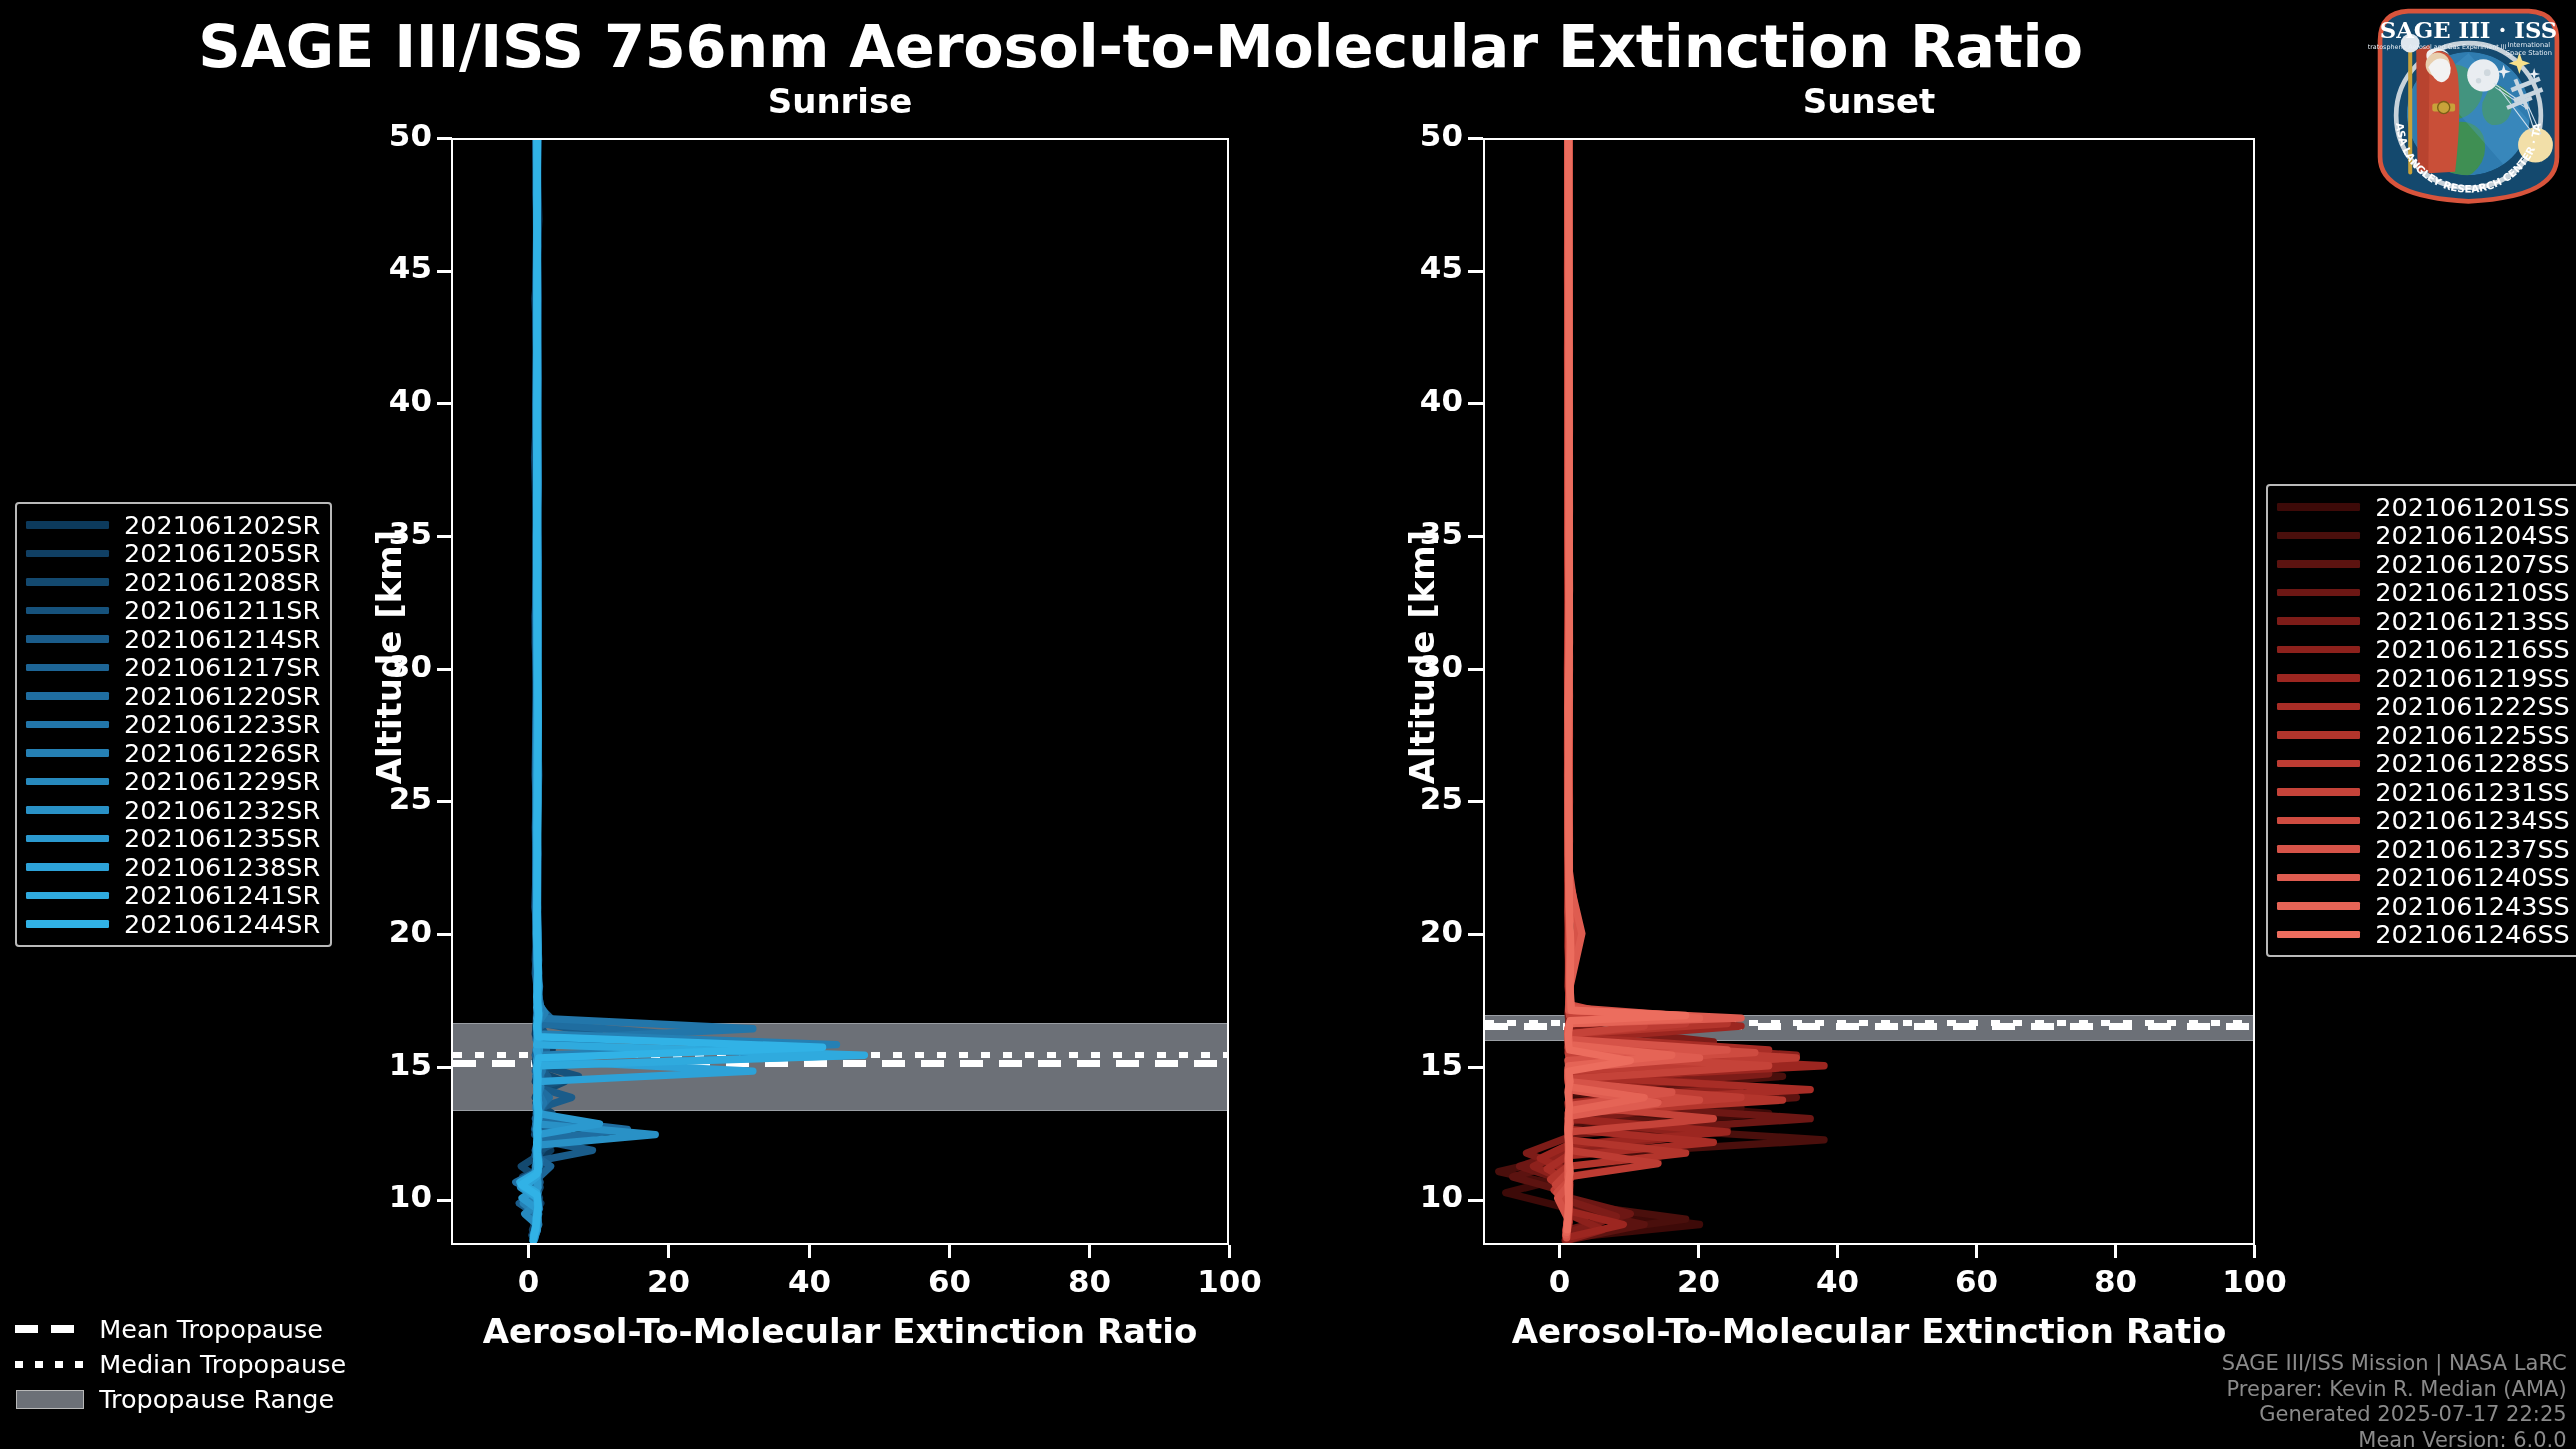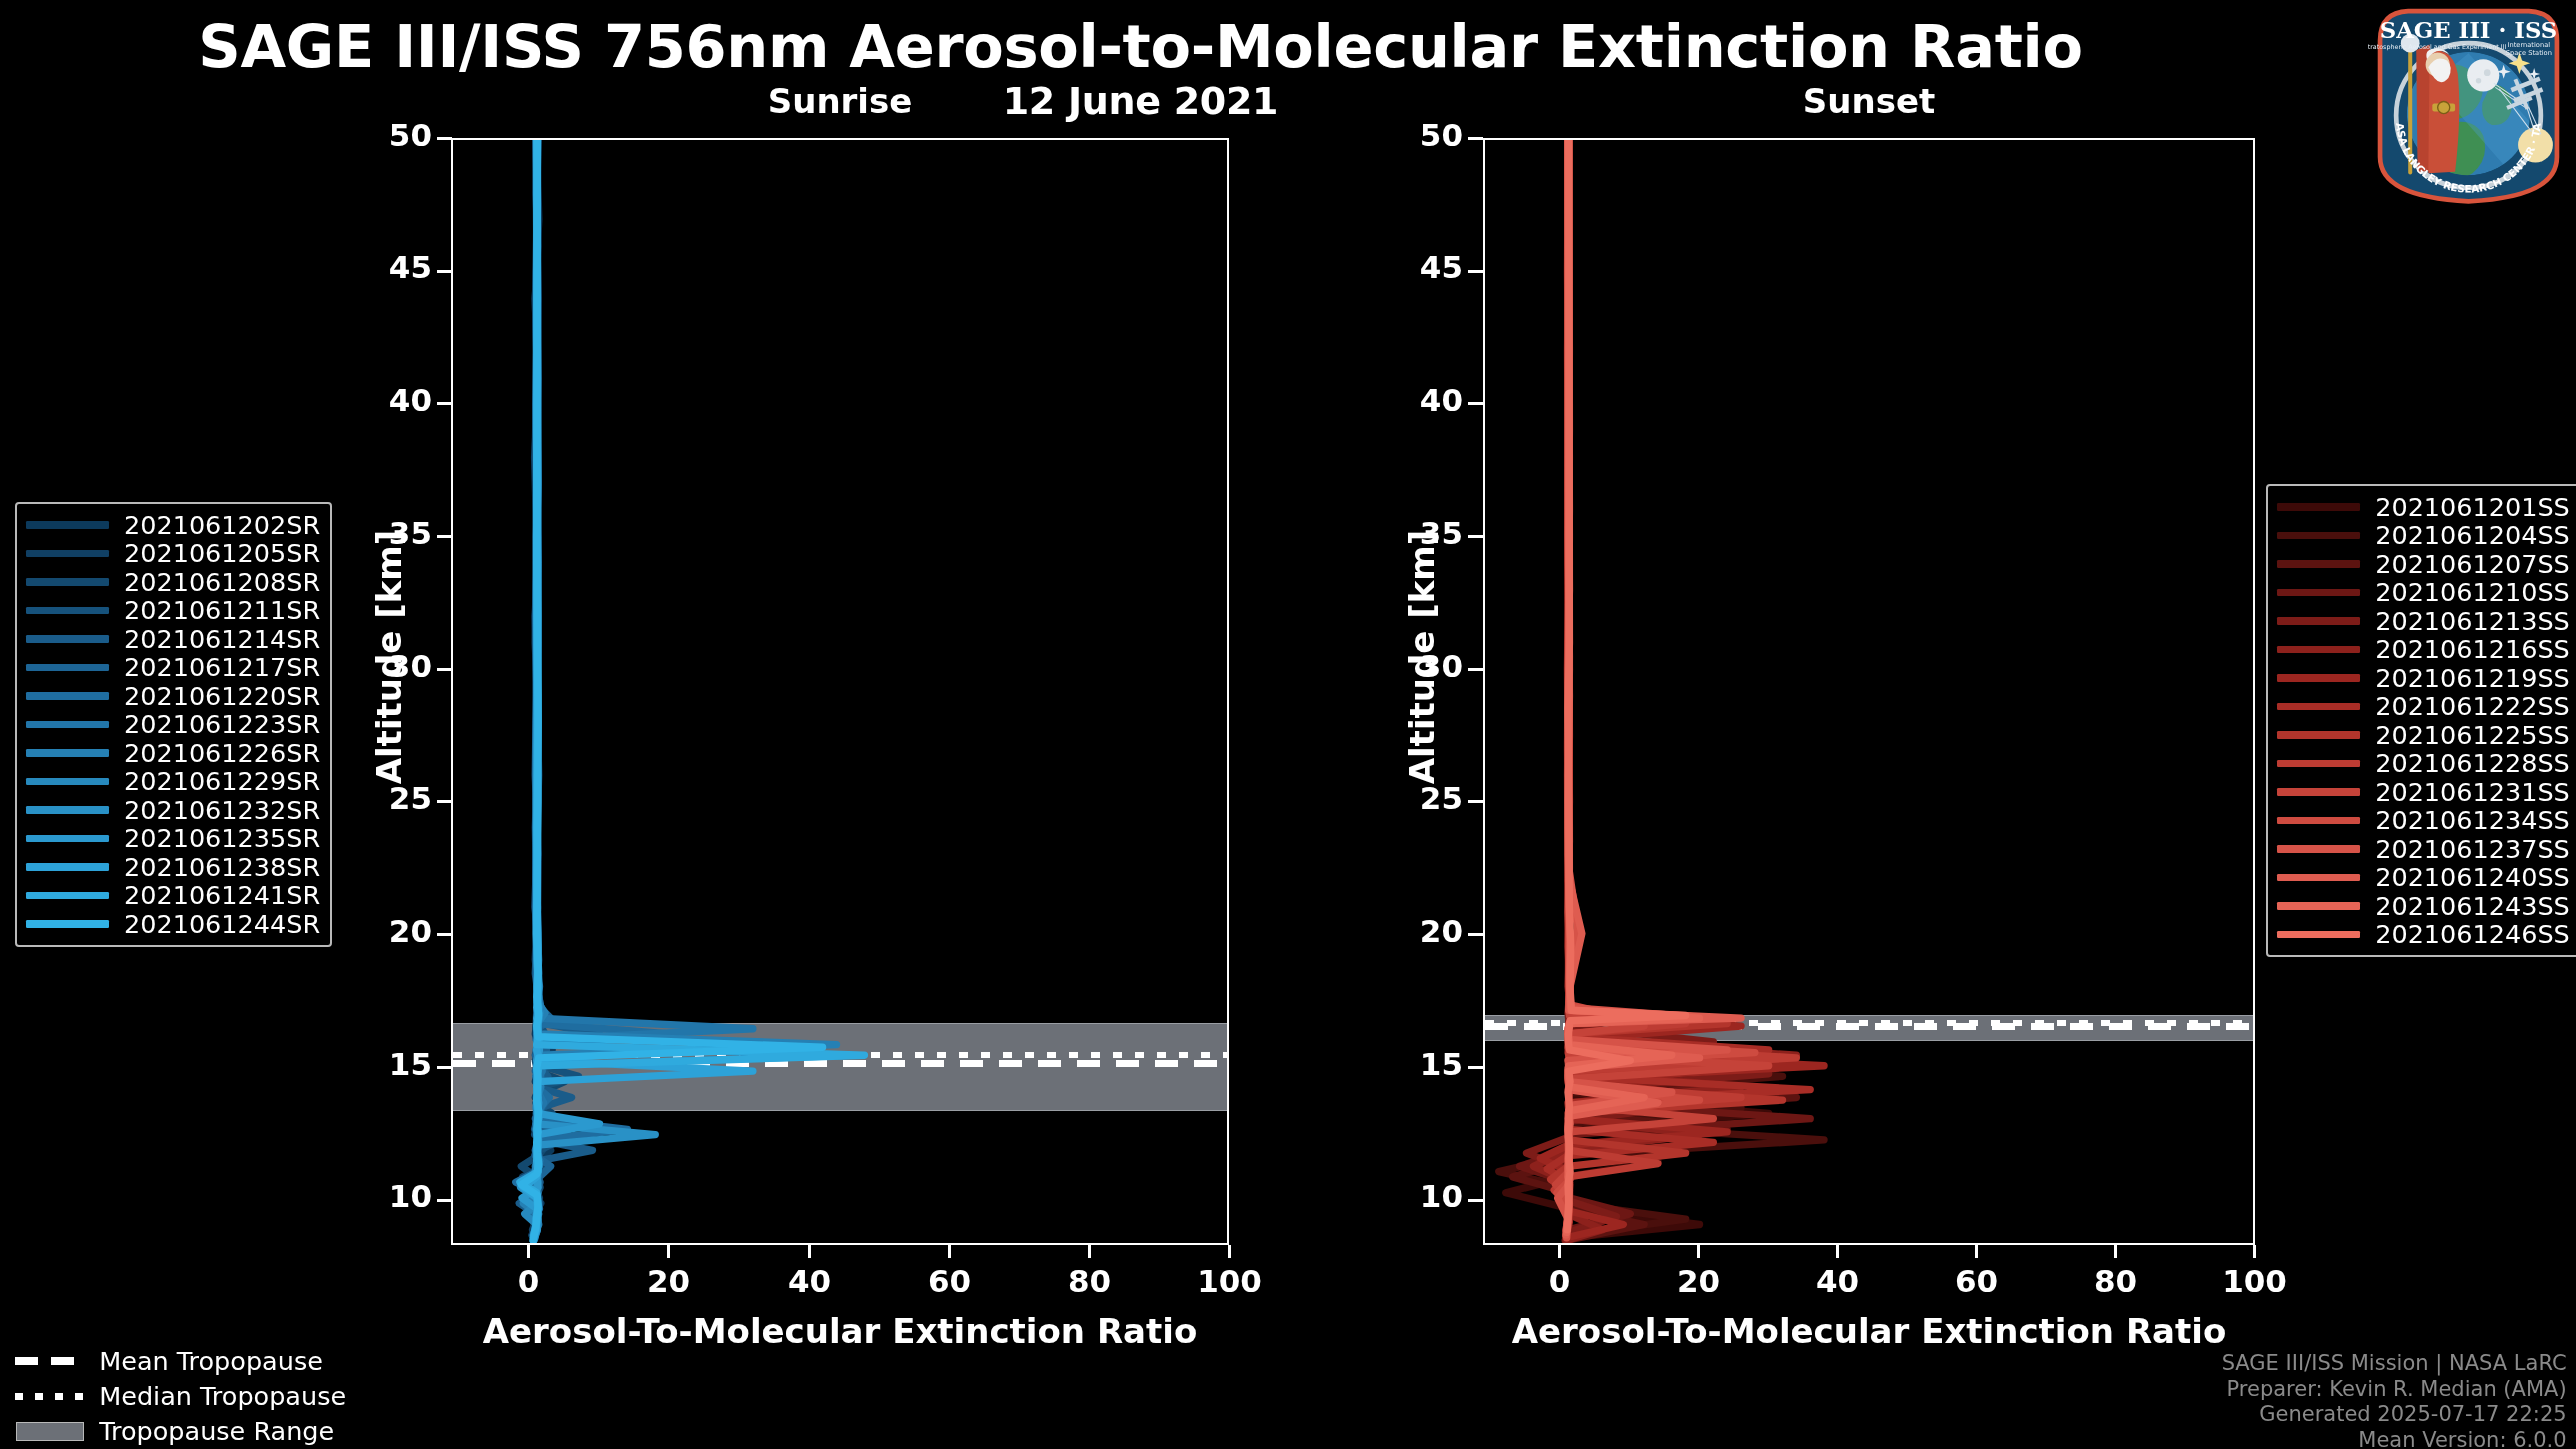--- a/index.html
+++ b/index.html
@@ -48,21 +48,20 @@
   .credit{position:absolute;right:9.4px;text-align:right;font-size:21px;color:#8a8a8a;line-height:25.5px;}
 
   #logo{position:absolute;right:6.7px;top:2.7px;width:201px;height:201px;}
 </style>
 </head>
 <body>
 
 <div id="root">
 
   <div class="ttl" id="main-title">SAGE III/ISS 756nm Aerosol-to-Molecular Extinction Ratio</div>
-  <div class="ttl" id="date-sub">12 June 2021</div>
 
   <div class="panel-title" id="right-panel-title" style="left:1483px;width:772px;top:81px;">Sunset</div>
   <div class="panel-title" id="left-panel-title" style="left:451px;width:778px;top:81px;">Sunrise</div>
 
   <div class="plot" id="plot-left" style="left:451px;top:138px;width:778px;height:1107px;">
     <div class="tband" id="band-left" style="top: 883px; height: 86px;"></div>
     <div class="medline" id="med-left" style="top: 912px;"></div>
     <div class="meanline" id="mean-left" style="top: 920px;"></div>
     <svg id="svg-left" viewBox="0 0 1160 1650" preserveAspectRatio="none">
         <path d="M 126.5 0.0 L 124.4 79.1 L 127.5 158.3 L 123.3 237.4 L 125.4 316.5 L 126.5 395.7 L 122.3 474.8 L 124.4 554.0 L 127.5 633.1 L 123.3 712.2 L 125.4 791.4 L 124.4 870.5 L 126.5 949.6 L 123.3 1028.8 L 125.4 1107.9 L 127.5 1187.1 L 124.4 1226.6 L 126.5 1266.2 L 125.4 1286.0 L 128.5 1305.8 L 125.4 1321.6 L 123.3 1337.4 L 127.5 1353.2 L 140.0 1369.1 L 131.7 1384.9 L 124.4 1400.7 L 129.6 1416.5 L 123.3 1432.4 L 135.9 1448.2 L 127.5 1464.0 L 123.3 1479.9 L 130.6 1495.7 L 146.3 1511.5 L 126.5 1527.3 L 122.3 1543.2 L 109.7 1559.0 L 119.1 1574.8 L 131.7 1590.6 L 121.2 1606.5 L 127.5 1622.3 L 118.1 1638.1" fill="none" stroke="#0c3a5c" stroke-width="11" stroke-linejoin="round" stroke-linecap="round"></path>
@@ -300,21 +299,21 @@
       <div class="legrow">
         <span class="legline" style="background: rgb(229, 100, 86);"></span>
         <span class="legtxt">2021061243SS</span>
       </div>
       <div class="legrow">
         <span class="legline" style="background: rgb(236, 109, 94);"></span>
         <span class="legtxt">2021061246SS</span>
       </div>
     </div>
 
-  <div class="botleg" id="legend-tropopause" style="left:14.8px;top:1311px;margin-top:32px;">
+  <div class="botleg" id="legend-tropopause" style="left:14.8px;top:1311px;">
       <div class="botrow">
         <span class="botkey">
           <span class="dash"></span>
         </span>
         <span class="bottxt">Mean Tropopause</span>
       </div>
       <div class="botrow">
         <span class="botkey">
           <span class="dot"></span>
         </span>

